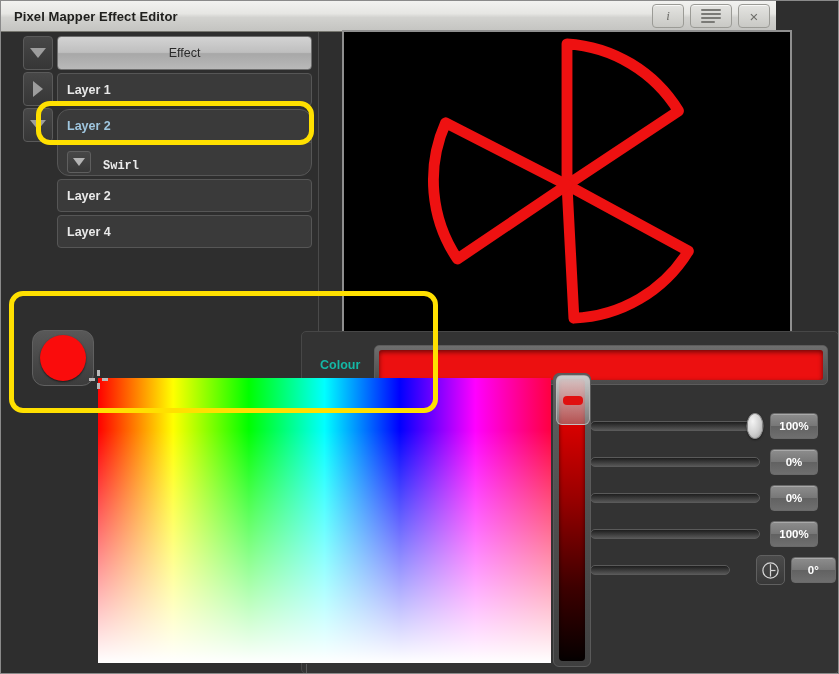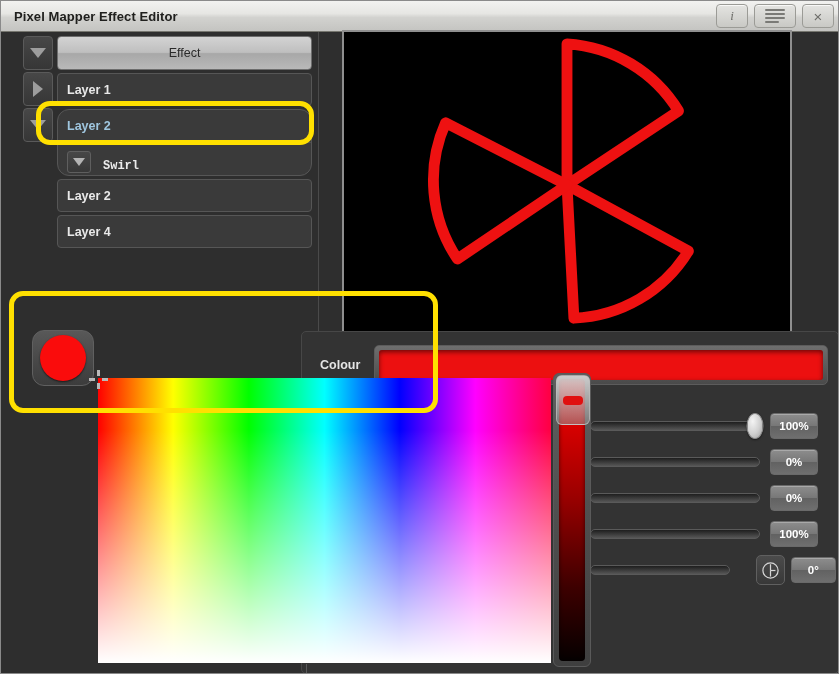--- a/index.html
+++ b/index.html
@@ -12,21 +12,21 @@
   #app {
     position: relative;
     width: 839px; height: 674px;
     background: #2e2e2e;
     border: 1px solid #8a8a8a;
     overflow: hidden;
   }
 
   
   .titlebar {
-    position: absolute; left: 0; top: 0; width: 839px; height: 31px;
+    position: absolute; left: 0; top: 0; width: 775px; height: 31px;
     background: linear-gradient(to bottom, #f2f2f0 0%, #e6e6e3 42%, #d2d2cf 55%, #c4c4c1 100%);
     border-bottom: 1px solid #76766f;
     display: flex; align-items: center;
   }
   .title-text {
     margin-left: 13px;
     font-size: 13px; font-weight: bold; color: #20201e;
     letter-spacing: .1px;
   }
   .tb-buttons {
@@ -134,21 +134,21 @@
     position: absolute; left: 300px; top: 330px; width: 538px; height: 343px;
     background: #333333;
     border: 1px solid #474747;
     border-radius: 5px;
   }
   .colour-row {
     position: absolute; left: 10px; top: 10px; width: 516px; height: 46px;
     display: flex; align-items: center;
   }
   .colour-label {
-    width: 62px; color: #e5e5e5; font-size: 12.5px; font-weight: bold;
+    width: 62px; color: #14b8a6; font-size: 12.5px; font-weight: bold;
     padding-left: 8px;
   }
   .colour-bar-frame {
     flex: 1; height: 40px; border-radius: 5px;
     background: linear-gradient(to bottom, #6e6e6e, #4a4a4a);
     padding: 4px; border: 1px solid #5c5c5c;
   }
   .colour-bar {
     width: 100%; height: 100%; border-radius: 3px;
     box-shadow: inset 0 2px 5px rgba(0,0,0,.55);

